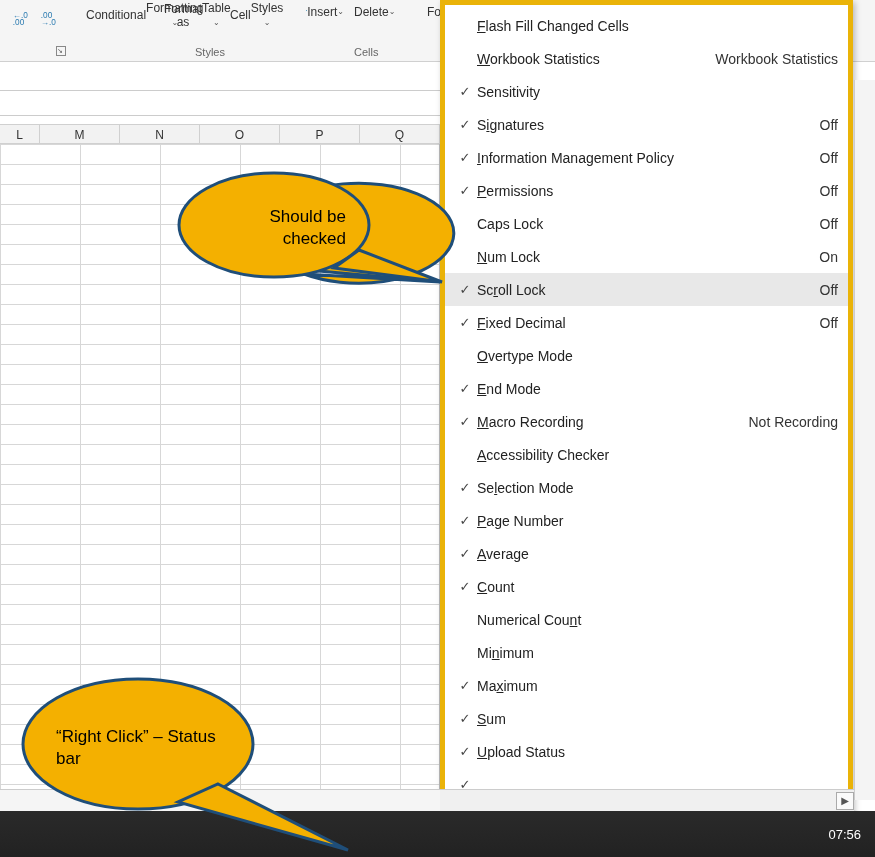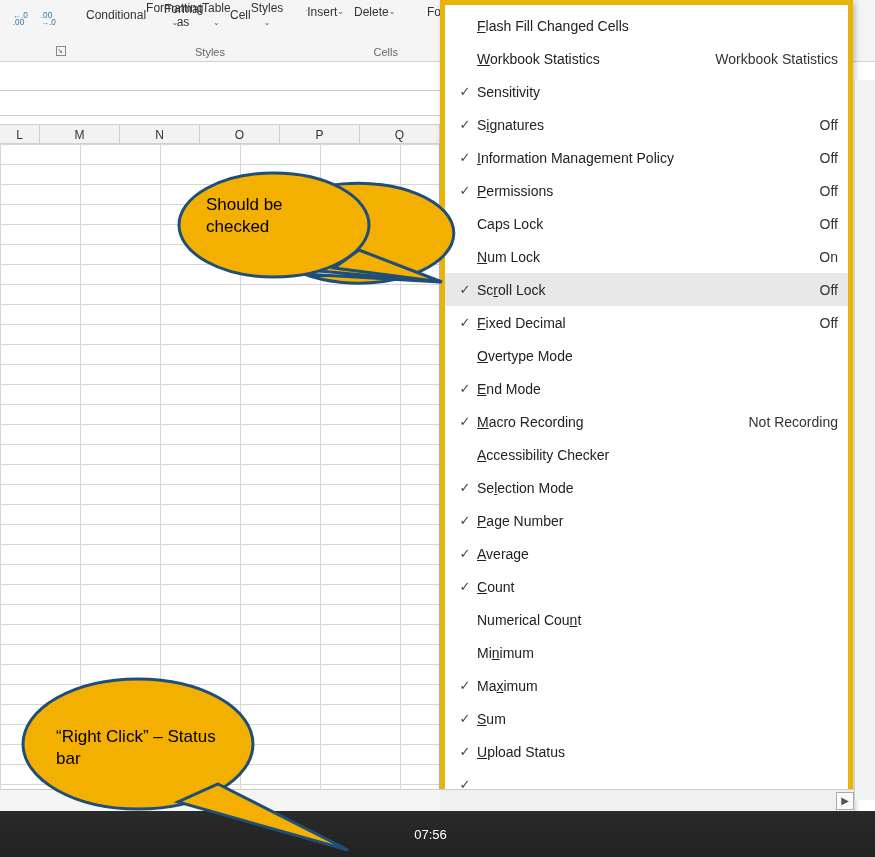--- a/index.html
+++ b/index.html
@@ -38,21 +38,21 @@
   .rg-fmttab { left:160px; top:0; width:64px; }
   .rg-cellsty { left:226px; top:0; width:58px; }
   .rg-insert { left:302px; top:0; width:46px; }
   .rg-delete { left:350px; top:0; width:46px; }
   .rg-format { left:398px; top:0; width:40px;gap:25px; }
   .grp-label {
     position:absolute;
     font-size:11px; color:#666;
   }
   .grp-styles { left:150px; top:46px; width:120px; text-align:center;}
-  .grp-cells  { left:338px; top:46px; width:60px; text-align:right;}
+  .grp-cells  { left:354px; top:46px; width:60px; text-align:left;}
   .dlg-launcher {
     position:absolute; left:56px; top:46px; width:10px; height:10px;
     border:1px solid #888; font-size:7px; line-height:8px; color:#555;
   }
   
   .colhdr {
     position:absolute;
     left:0; top:124px;
     height:20px;
     width:440px;
@@ -163,36 +163,36 @@
   }
   
   .taskbar {
     position:absolute;
     left:0; bottom:0;
     width:875px; height:46px;
     background:linear-gradient(to top,#222 0,#2a2a2a 100%);
     color:#fff;
     display:flex;
     align-items:center;
-    justify-content:center;
+    justify-content:flex-end;
     padding-right:14px;
     font-size:13px;
   }
   
   .callout {
     position:absolute;
     font-size:17px;
     color:#000;
     line-height:22px;
     text-align:left;
   }
   .callout svg { position:absolute; left:0; top:0; }
   .callout .txt { position:absolute; }
   .c1 { left:164px; top:170px; width:300px; height:130px; }
-  .c1 .txt { left:42px; top:24px; width:140px; }
+  .c1 .txt { left:42px; top:36px; width:140px;text-align:right; }
   .c2 { left:18px; top:664px; width:330px; height:190px; }
   .c2 .txt { left:38px; top:62px; width:160px; }
   
   .sq-icon { width:22px; height:22px; }
 </style>
 </head>
 <body>
 
 <div class="ribbon">
   <div class="ribbon-group rg-decimal">

